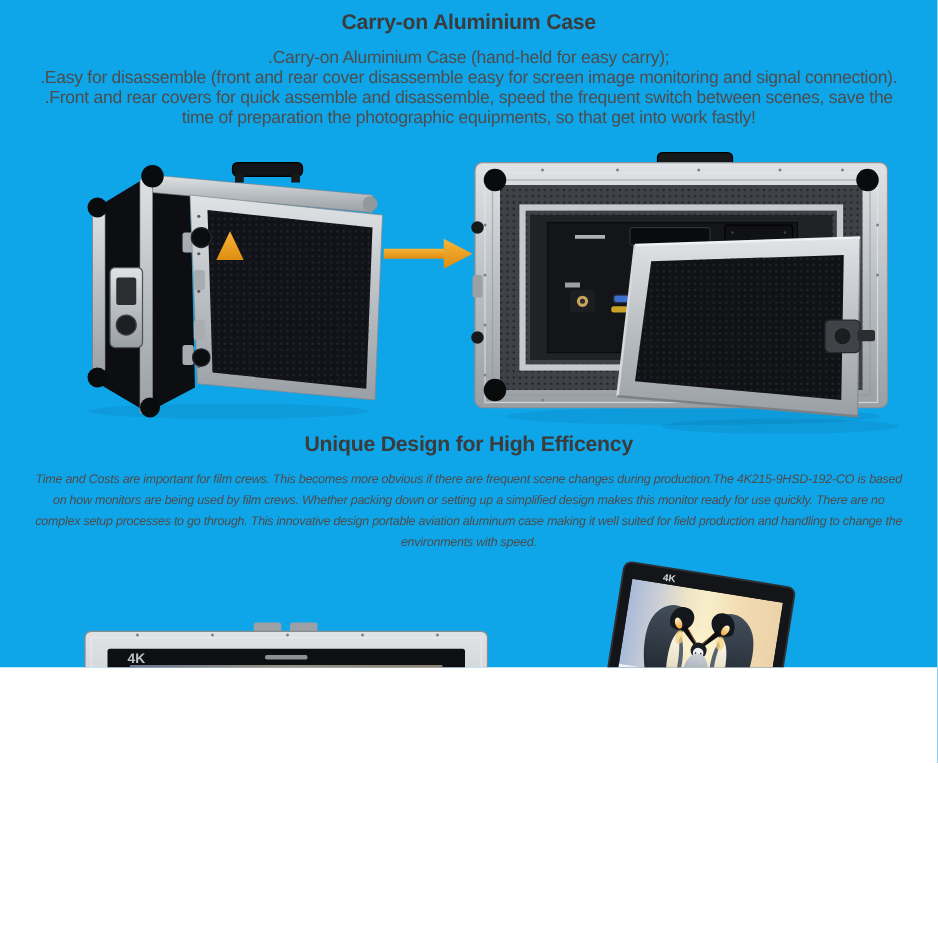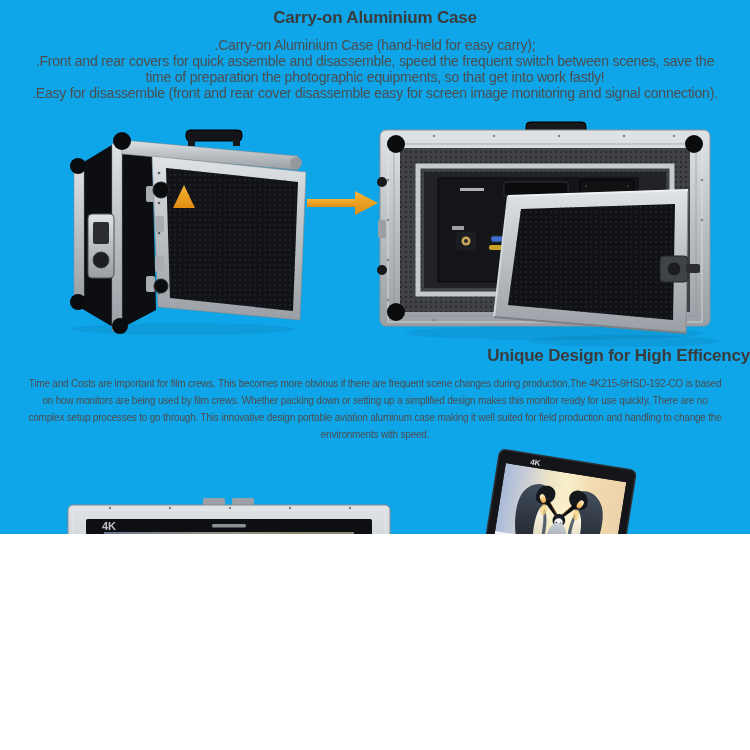--- a/index.html
+++ b/index.html
@@ -4,22 +4,22 @@
 <style>
   html,body{margin:0;padding:0;background:#fff;}
   .page{position:relative;width:750px;height:534px;background:#0ea5e9;overflow:hidden;
         font-family:"Liberation Sans",sans-serif;}
   .sec{position:absolute;left:0;right:0;text-align:center;}
   .s1{top:8px;}
   .title{font-size:17px;font-weight:600;color:#3b3b3b;letter-spacing:-0.2px;margin:0 0 9px 0;}
   .subtitle{font-size:13px;font-weight:700;color:#3b3b3b;letter-spacing:-0.2px;margin:0 0 7px 0;}
   .bodyline{font-size:14px;color:#4d4d4d;letter-spacing:-0.2px;line-height:16px;max-width:706px;margin:0 auto;}
   .s2{top:346px;}
-  .title2{font-size:17px;font-weight:600;color:#3b3b3b;letter-spacing:-0.2px;margin:0 0 9px 0;text-align:right;}
-  .para{font-size:10px;color:#4d4d4d;letter-spacing:-0.2px;line-height:17px;max-width:700px;margin:0 auto;}
+  .title2{font-size:17px;font-weight:600;color:#3b3b3b;letter-spacing:-0.2px;margin:0 0 9px 0;}
+  .para{font-size:10px;color:#4d4d4d;letter-spacing:-0.2px;line-height:17px;max-width:700px;margin:0 auto;font-style:italic;}
   .fig1{position:absolute;top:120px;left:0;width:750px;height:228px;}
   .fig2{position:absolute;top:445px;left:0;width:750px;height:305px;}
   .abs{position:absolute;}
   svg text{font-family:"Liberation Sans",sans-serif;}
 </style>
 </head>
 <body>
 
 <div class="page">
 
@@ -96,22 +96,22 @@
           <path d="M 198 171 L 204 171 L 201 177 Z" fill="#23272c"></path>
           <path d="M 170 250 C 165 216 170 186 186 173 C 197 164 212 165 222 177 C 233 190 236 219 233 250 Z" fill="url(#chickG)"></path>
         </g>
       </symbol>
     </defs>
   </svg>
 
   <div class="sec s1">
     <h1 class="title">Carry-on Aluminium Case</h1>
     <div class="bodyline">.Carry-on Aluminium Case (hand-held for easy carry);</div>
+    <div class="bodyline">.Easy for disassemble (front and rear cover disassemble easy for screen image monitoring and signal connection).</div>
     <div class="bodyline">.Front and rear covers for quick assemble and disassemble, speed the frequent switch between scenes, save the time of preparation the photographic equipments, so that get into work fastly!</div>
-    <div class="bodyline">.Easy for disassemble (front and rear cover disassemble easy for screen image monitoring and signal connection).</div>
   </div>
 
   <div class="fig1">
 
     <svg class="abs" style="left:58px;top:8px" width="252" height="208" viewBox="0 0 252 208">
       <ellipse cx="125" cy="201" rx="112" ry="6" fill="#000" opacity="0.06"></ellipse>
       <polygon points="16,40 62,12 94,24 98,182 60,202 16,176" fill="#0d0e11"></polygon>
       <polygon points="16,40 26,34 26,168 16,176" fill="url(#silvV)" stroke="#84898d" stroke-width="0.5"></polygon>
       <polygon points="54,16 64,11 64,198 54,203" fill="url(#silvV)" stroke="#84898d" stroke-width="0.5"></polygon>
       <rect x="30" y="86" width="26" height="64" rx="4" fill="url(#silvV)" stroke="#4e5256"></rect>

